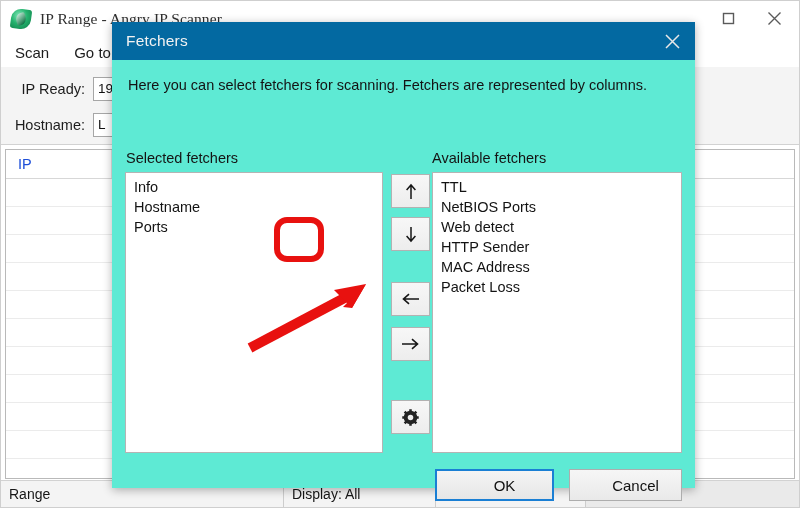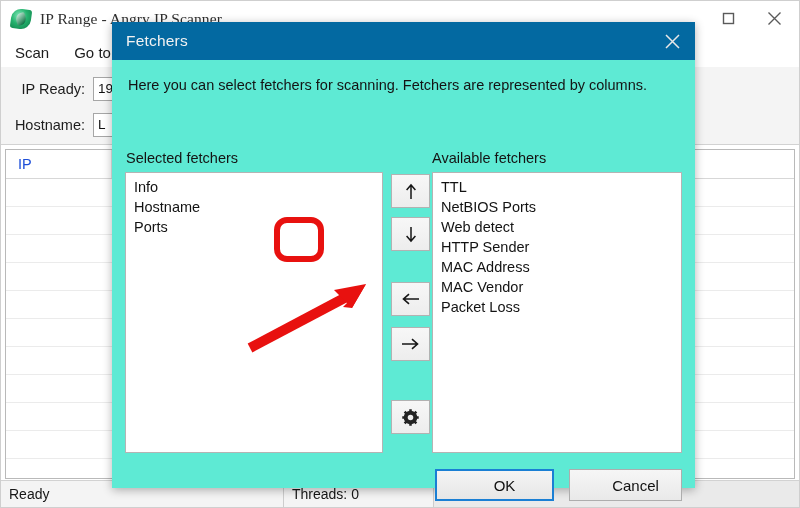--- a/index.html
+++ b/index.html
@@ -384,21 +384,22 @@
       <div class="table-row"></div>
       <div class="table-row"></div>
       <div class="table-row"></div>
       <div class="table-row"></div>
       <div class="table-row"></div>
       <div class="table-row"></div>
     </div>
   </div>
 
   <div id="app-statusbar">
-    <div class="status-cell" id="status-ready">Ready</div>
+    <div class="status-cell" id="status-ready">Range</div>
+    <div class="status-cell" id="status-display">Display: All</div>
     <div class="status-cell" id="status-threads">Threads: 0</div>
     <div class="status-cell" id="status-blank"></div>
   </div>
 </div>
 
 <div id="dialog">
 
   <div id="dialog-titlebar">
     <div id="dialog-title">Fetchers</div>
     <div id="dialog-close">
@@ -420,21 +421,20 @@
       <div class="list-item">Hostname</div>
       <div class="list-item">Ports</div>
     </div>
 
     <div class="listbox" id="list-available">
       <div class="list-item">TTL</div>
       <div class="list-item">NetBIOS Ports</div>
       <div class="list-item">Web detect</div>
       <div class="list-item">HTTP Sender</div>
       <div class="list-item">MAC Address</div>
-      <div class="list-item">MAC Vendor</div>
       <div class="list-item">Packet Loss</div>
     </div>
 
     <div id="btn-column">
       <div class="mid-btn" id="btn-up">
         <span>
           <svg width="14" height="17" viewBox="0 0 14 17">
               <path d="M7 16 L7 3 M2.6 7 L7 2 L11.4 7" stroke="#161616" stroke-width="1.5" fill="none"></path>
             </svg>
         </span>

